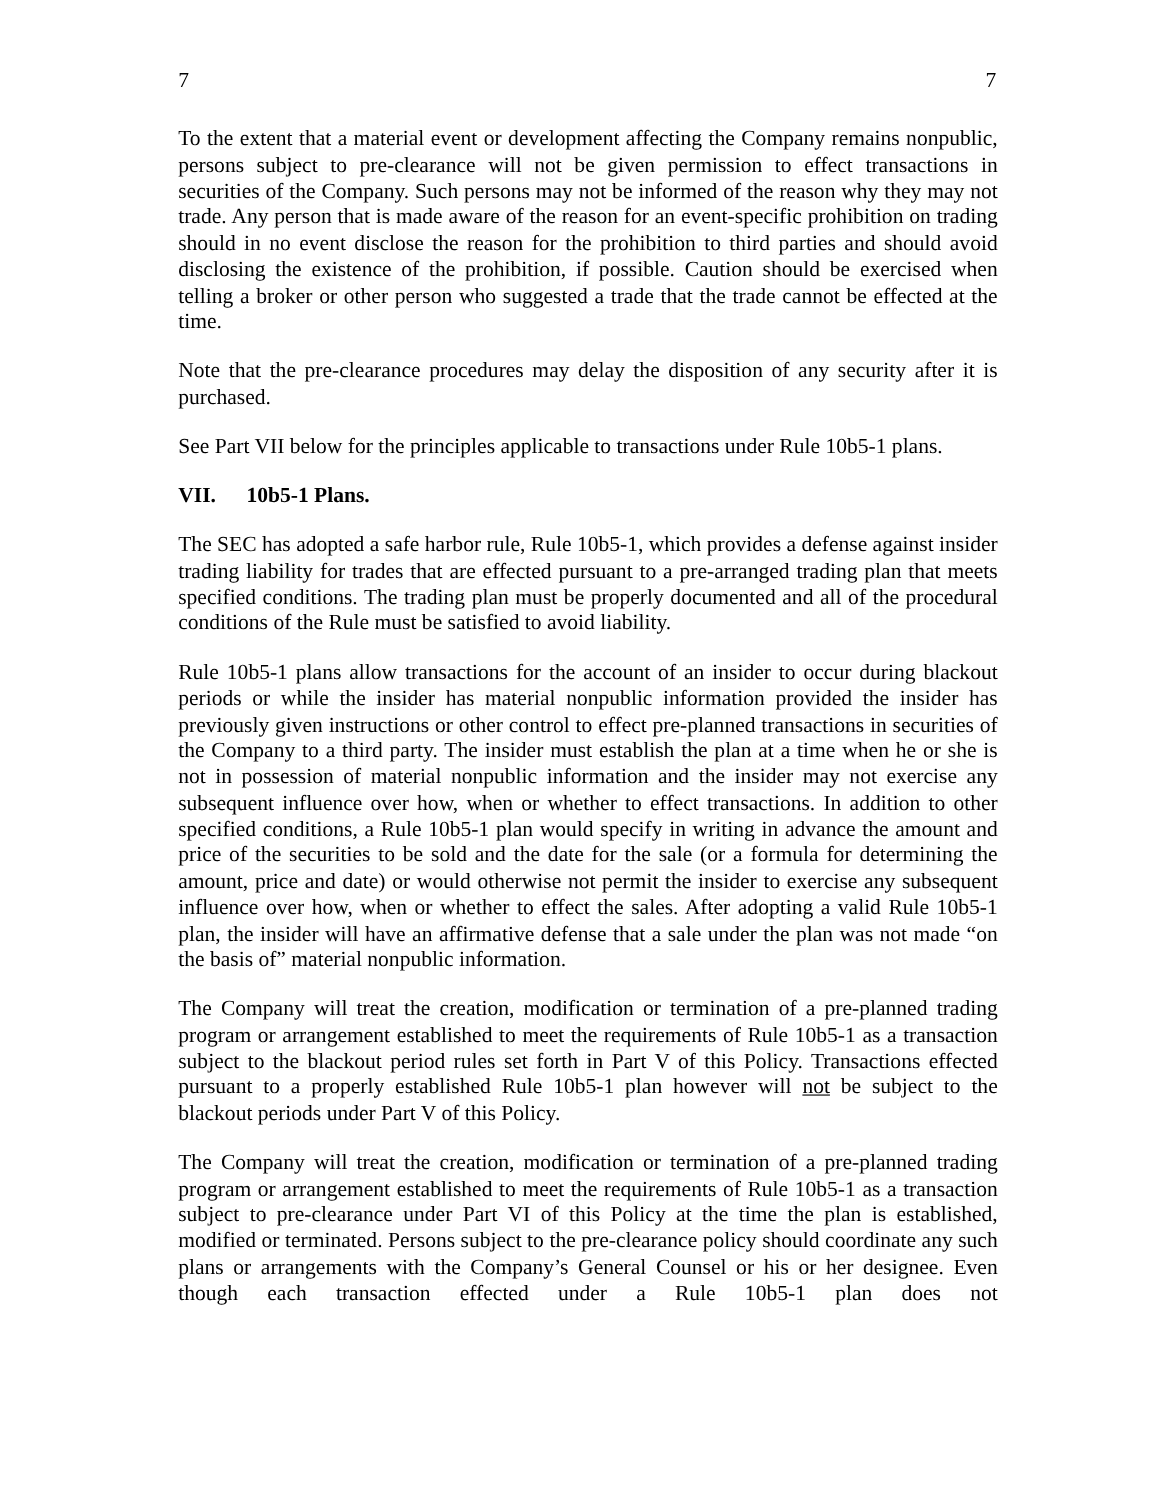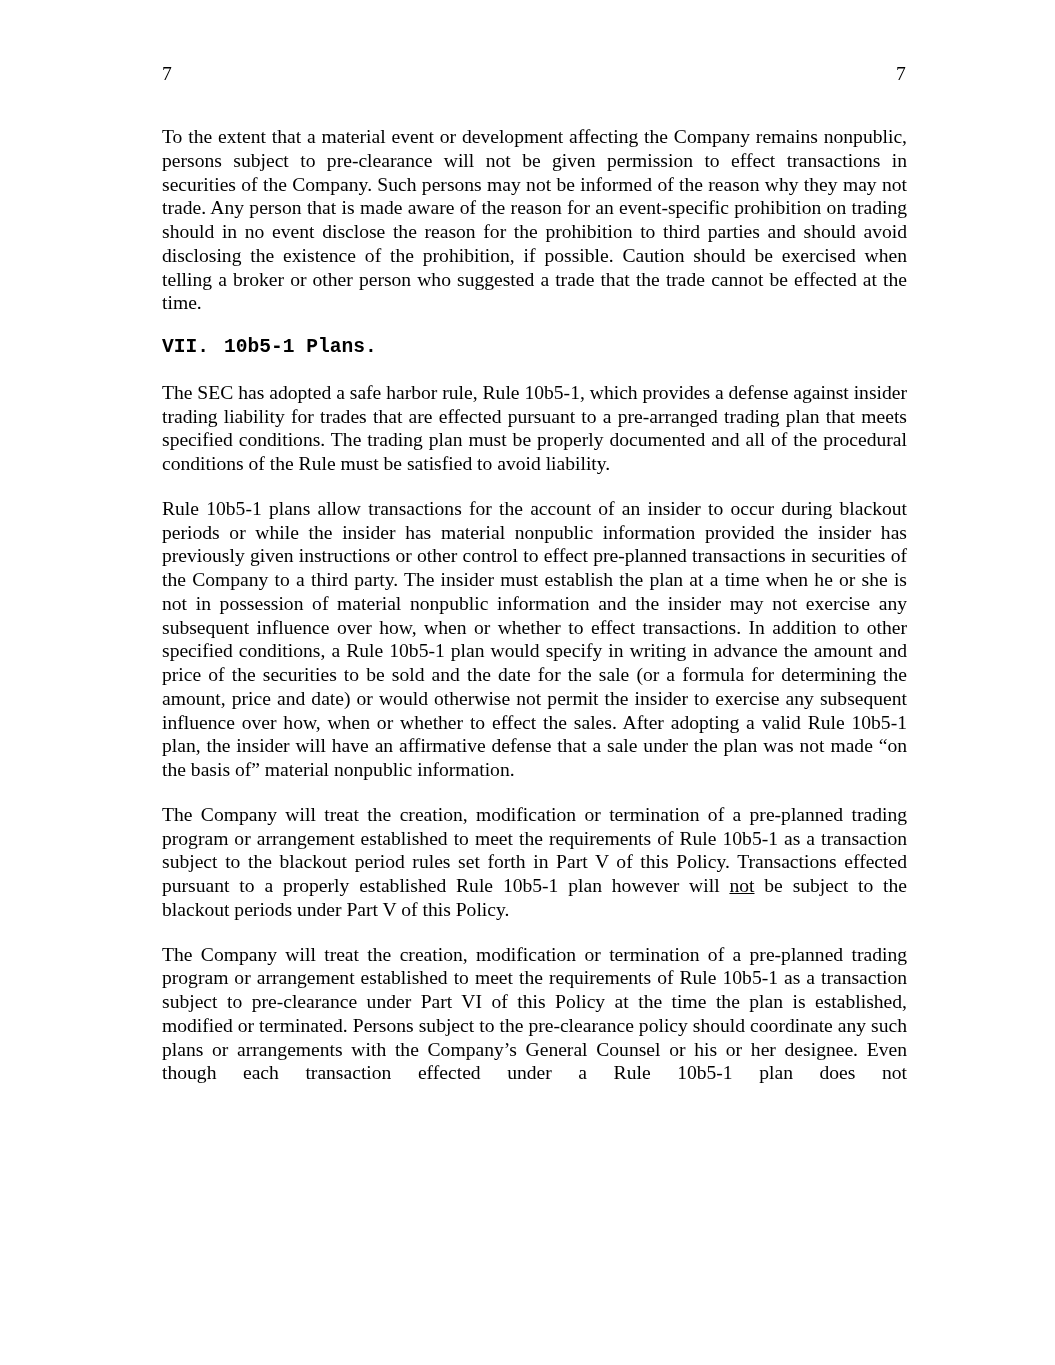--- a/index.html
+++ b/index.html
@@ -21,47 +21,48 @@
       position: absolute;
       top: 62px;
       font-size: 19.6px;
       line-height: 24px;
     }
     .page-num.left { left: 162px; }
     .page-num.right { left: 896px; }
     .content {
       position: absolute;
       left: 162px;
-      top: 125px;
+      top: 115px;
       width: 745px;
     }
     p {
       margin: 0 0 21px 0;
       text-align: justify;
       text-align-last: left;
     }
     .heading {
       font-weight: bold;
       margin: 0 0 21px 0;
-      font-family: Liberation Mono, monospace;
     }
     .heading .num {
       display: inline-block;
       width: 62px;
     }
     u { }
   </style>
 </head>
 <body>
 
 <div class="page-num left">7</div>
 <div class="page-num right">7</div>
 
 <div class="content">
   <p>To the extent that a material event or development affecting the Company remains nonpublic, persons subject to pre-clearance will not be given permission to effect transactions in securities of the Company.  Such persons may not be informed of the reason why they may not trade.  Any person that is made aware of the reason for an event-specific prohibition on trading should in no event disclose the reason for the prohibition to third parties and should avoid disclosing the existence of the prohibition, if possible.  Caution should be exercised when telling a broker or other person who suggested a trade that the trade cannot be effected at the time.</p>
+  <p>Note that the pre-clearance procedures may delay the disposition of any security after it is purchased.</p>
+  <p>See Part VII below for the principles applicable to transactions under Rule 10b5-1 plans.</p>
 
   <div class="heading">
     <span class="num">VII.</span><span>10b5-1 Plans.</span>
   </div>
 
   <p>The SEC has adopted a safe harbor rule, Rule 10b5-1, which provides a defense against insider trading liability for trades that are effected pursuant to a pre-arranged trading plan that meets specified conditions.  The trading plan must be properly documented and all of the procedural conditions of the Rule must be satisfied to avoid liability.</p>
   <p>Rule 10b5-1 plans allow transactions for the account of an insider to occur during blackout periods or while the insider has material nonpublic information provided the insider has previously given instructions or other control to effect pre-planned transactions in securities of the Company to a third party.  The insider must establish the plan at a time when he or she is not in possession of material nonpublic information and the insider may not exercise any subsequent influence over how, when or whether to effect transactions.  In addition to other specified conditions, a Rule 10b5-1 plan would specify in writing in advance the amount and price of the securities to be sold and the date for the sale (or a formula for determining the amount, price and date) or would otherwise not permit the insider to exercise any subsequent influence over how, when or whether to effect the sales.  After adopting a valid Rule 10b5-1 plan, the insider will have an affirmative defense that a sale under the plan was not made “on the basis of” material nonpublic information.</p>
   <p><span>The Company will treat the creation, modification or termination of a pre-planned trading program or arrangement established to meet the requirements of Rule 10b5-1 as a transaction subject to the blackout period rules set forth in Part V of this Policy. Transactions effected pursuant to a properly established Rule 10b5-1 plan however will </span><u>not</u><span> be subject to the blackout periods under Part V of this Policy.</span></p>
   <p style="text-align-last: justify;">The Company will treat the creation, modification or termination of a pre-planned trading program or arrangement established to meet the requirements of Rule 10b5-1 as a transaction subject to pre-clearance under Part VI of this Policy at the time the plan is established, modified or terminated.  Persons subject to the pre-clearance policy should coordinate any such plans or arrangements with the Company’s General Counsel or his or her designee.  Even though each transaction effected under a Rule 10b5-1 plan does not</p>
 </div>

